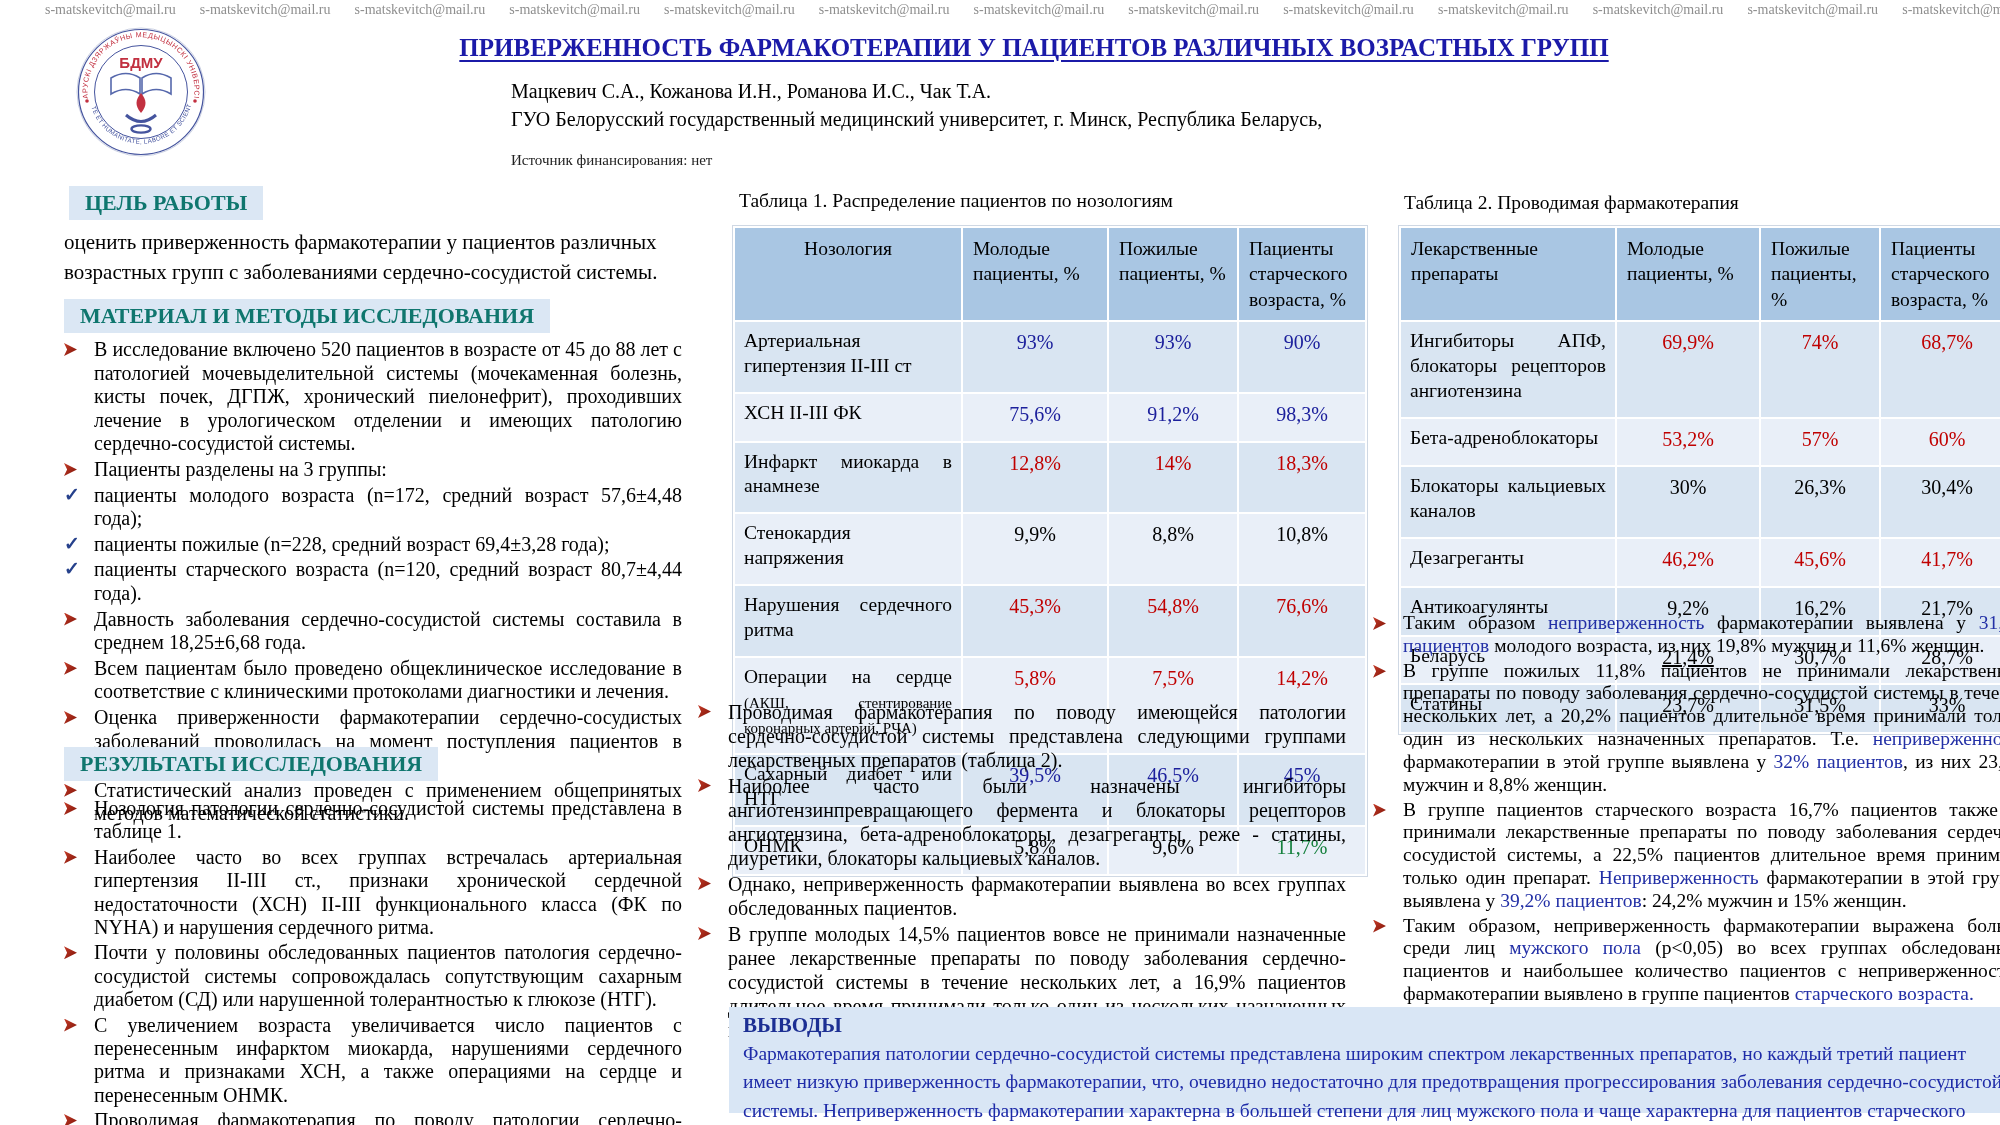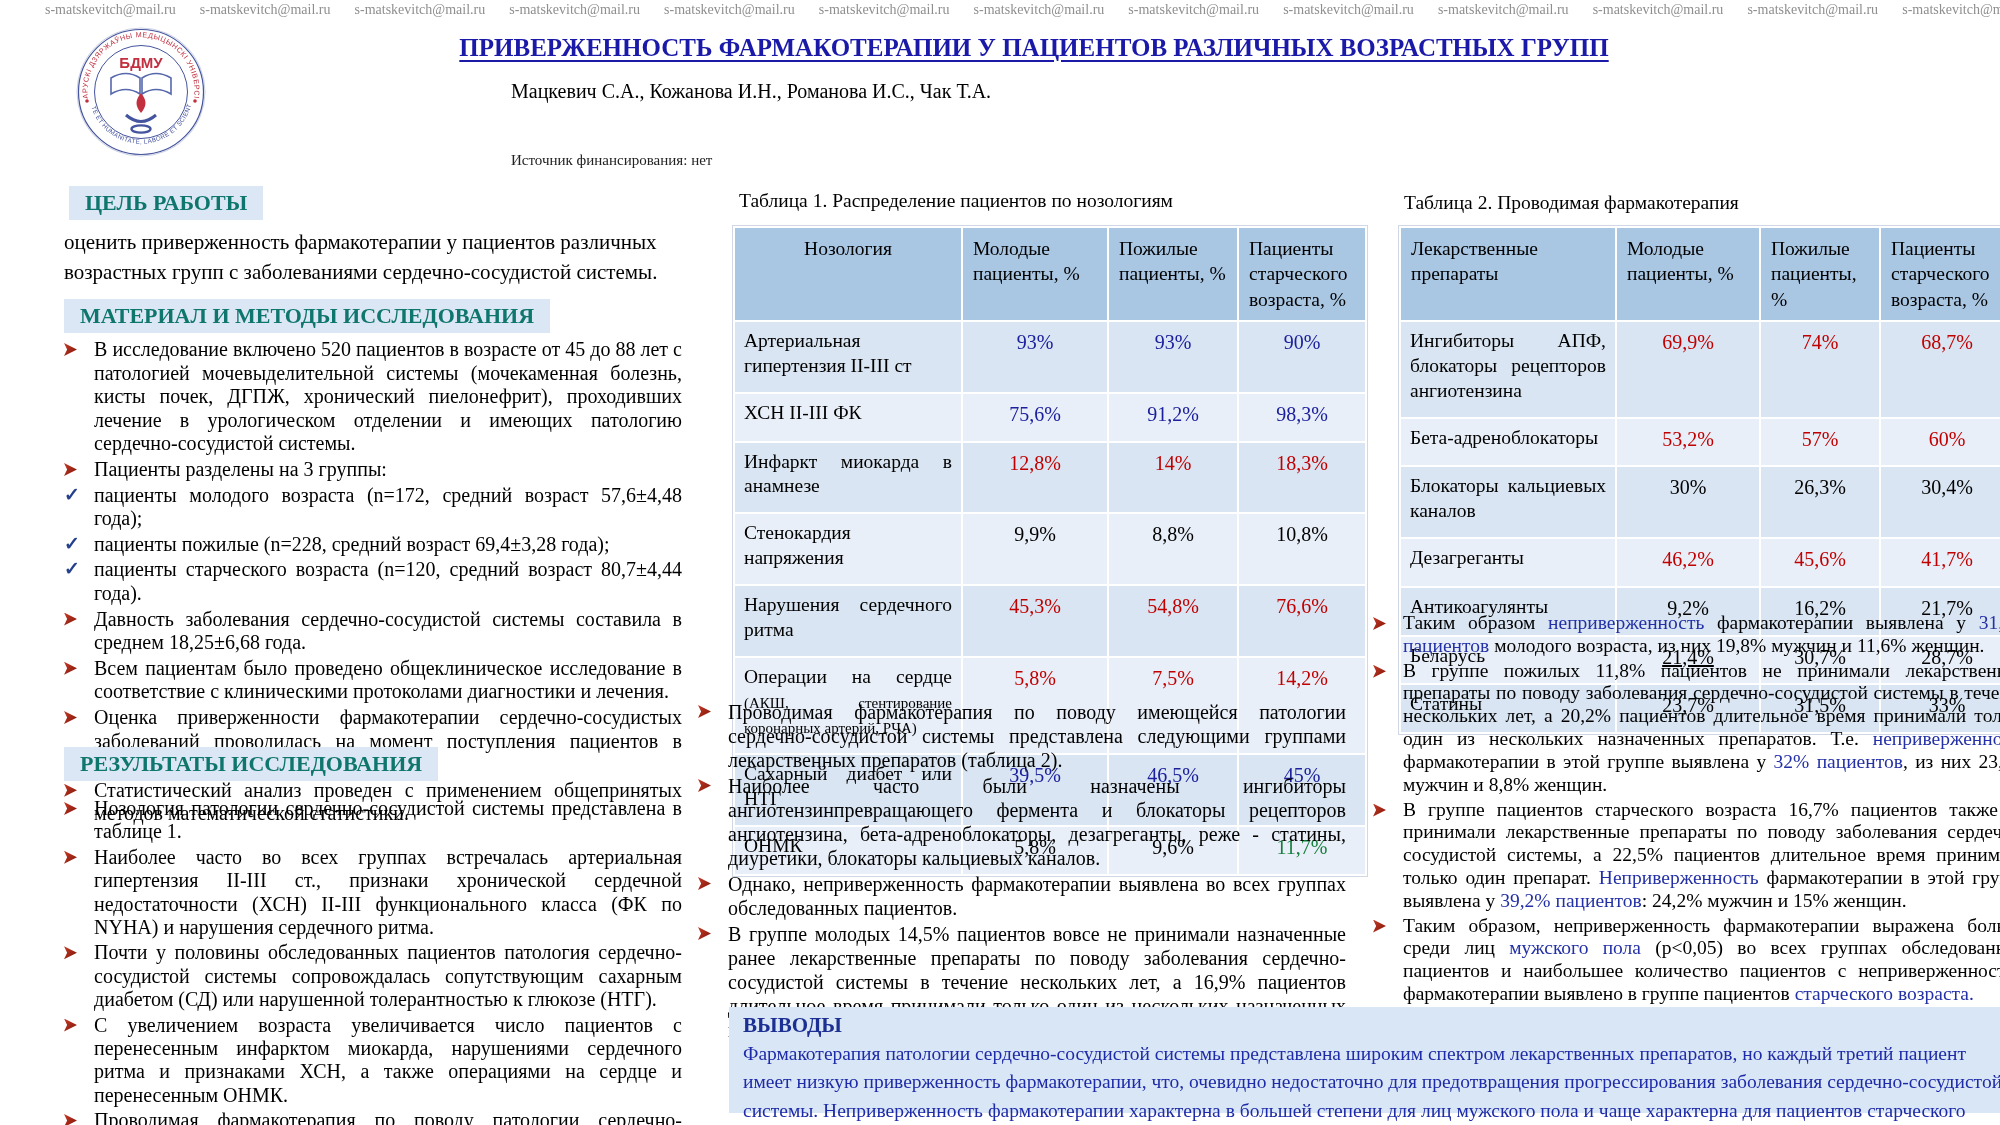--- a/index.html
+++ b/index.html
@@ -106,20 +106,21 @@
       <path d="M -30 -14 Q -15 -23 -1 -14 L -1 2 Q -15 -7 -30 2 Z" fill="#ffffff" stroke="#5668ac" stroke-width="1.6"></path>
       <path d="M 30 -14 Q 15 -23 1 -14 L 1 2 Q 15 -7 30 2 Z" fill="#ffffff" stroke="#5668ac" stroke-width="1.6"></path>
       <path d="M 0 1 C 5.5 8 6.5 13 0 21 C -6.5 13 -5.5 8 0 1" fill="#c23040"></path>
       <path d="M -15 23 Q 0 36 15 23" stroke="#45549e" stroke-width="3" fill="none"></path>
       <ellipse cx="0" cy="37" rx="9.5" ry="3.6" stroke="#45549e" stroke-width="2.4" fill="none"></ellipse>
     </svg>
   </div>
 
   <div class="title"><span>ПРИВЕРЖЕННОСТЬ ФАРМАКОТЕРАПИИ У ПАЦИЕНТОВ РАЗЛИЧНЫХ ВОЗРАСТНЫХ ГРУПП</span></div>
   <div class="authors">Мацкевич С.А., Кожанова И.Н., Романова И.С., Чак Т.А.</div>
+  <div class="affiliation">ГУО Белорусский государственный медицинский университет, г. Минск, Республика Беларусь,</div>
   <div class="funding">Источник финансирования: нет</div>
 
   <div class="secbox" style="left:30px;top:186px;">ЦЕЛЬ РАБОТЫ</div>
   <div class="goal-text">оценить приверженность фармакотерапии у пациентов различных возрастных групп с заболеваниями сердечно-сосудистой системы.</div>
 
   <div class="secbox" style="left:25px;top:299px;">МАТЕРИАЛ  И МЕТОДЫ  ИССЛЕДОВАНИЯ</div>
   <ul class="blist" id="methods-list">
     <li>
         <span class="mk">
           <span class="arrow-ic"></span>

